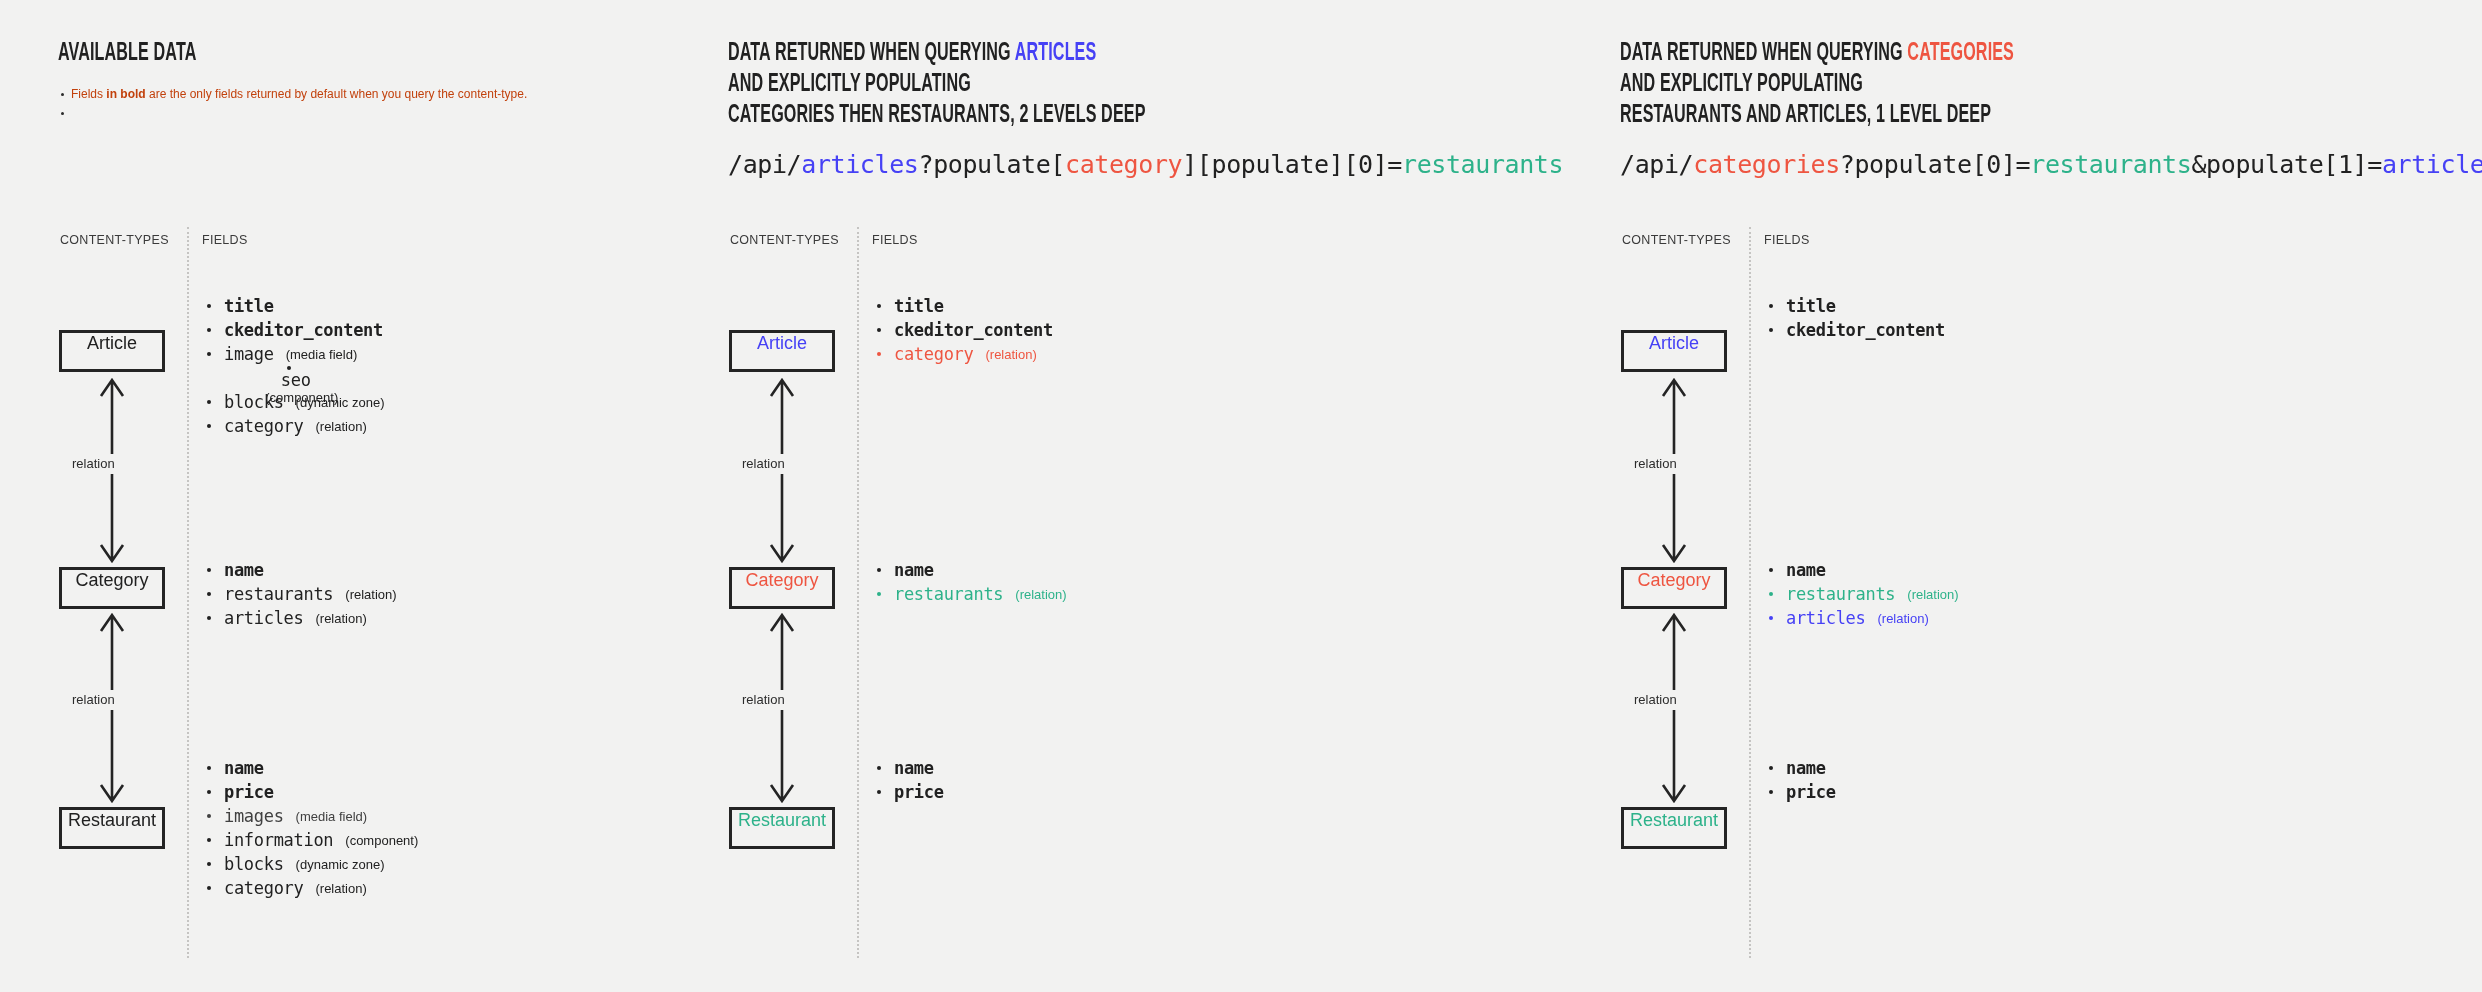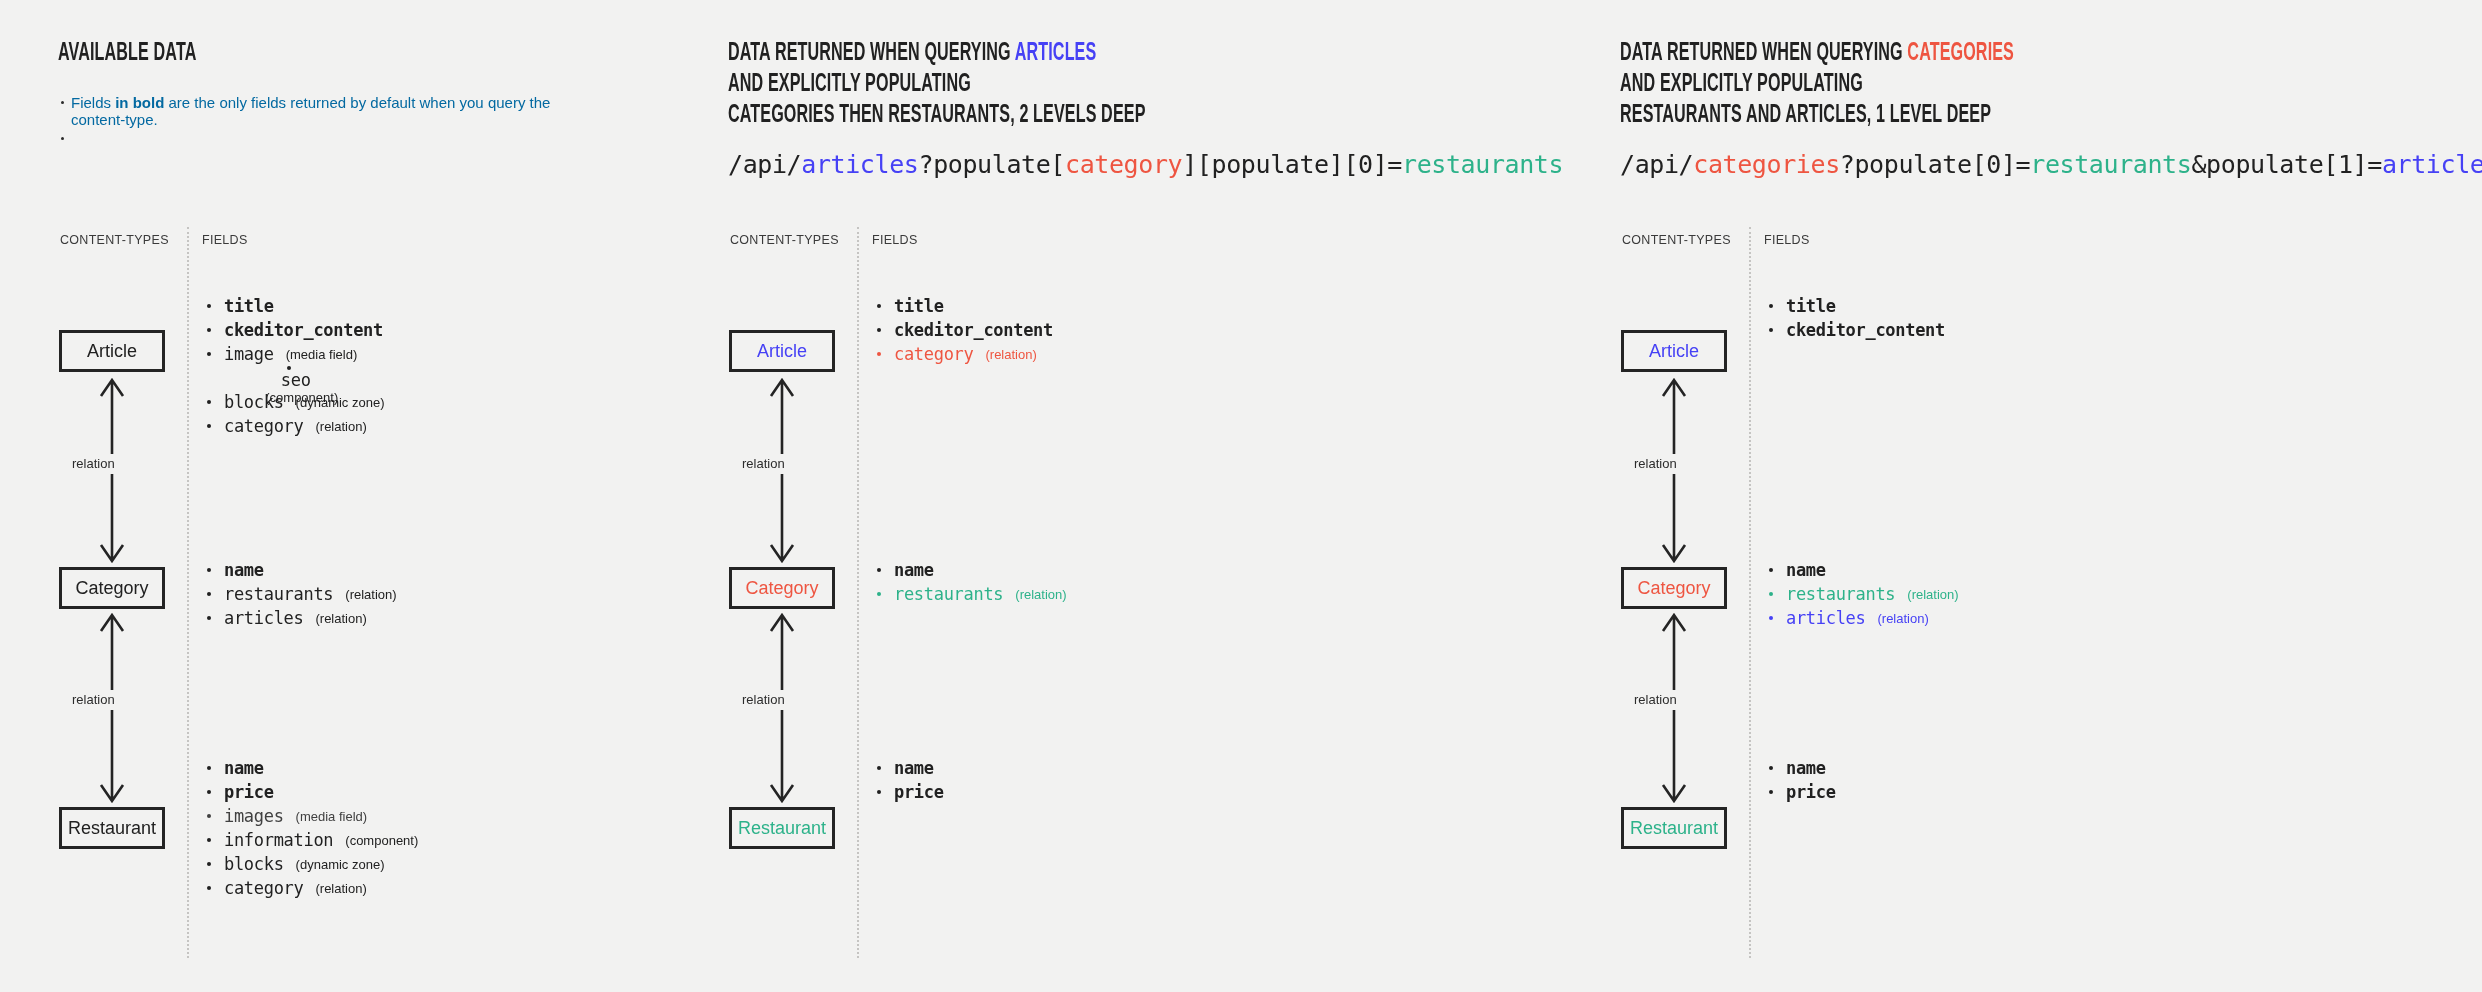--- a/index.html
+++ b/index.html
@@ -9,33 +9,33 @@
     background:var(--bg,#f2f2f1);
     font-family:"Liberation Sans",sans-serif;color:#212121;
   }
   .column{position:absolute;top:0;width:860px;height:992px}
   
   .col-title{
     position:absolute;left:0;top:36px;font-weight:700;font-size:26px;line-height:31px;
     letter-spacing:.2px;transform:scaleX(.62);transform-origin:left top;white-space:nowrap;
   }
   .title-line{white-space:nowrap}
-  .notes{position:absolute;left:2px;top:94px;width:500px;font-size:15px;line-height:17px;color:#0369a1}
+  .notes{position:absolute;left:2px;top:86px;width:500px;font-size:12px;line-height:17px;color:#c2410c}
   .note{position:relative;padding-left:11px;margin-bottom:2px}
   .note-dot{position:absolute;left:1px;top:7px;width:3px;height:3px;border-radius:50%;background:#2b2b2b}
   .api{
     position:absolute;left:0;top:150px;white-space:nowrap;
     font-family:"DejaVu Sans Mono","Liberation Mono",monospace;font-size:25px;line-height:30px;letter-spacing:-.4px;
   }
   
   .sec-label{position:absolute;top:233px;font-size:12.5px;letter-spacing:.3px;color:#3a3a3a;white-space:nowrap}
   .divider{position:absolute;left:129px;top:227px;height:731px;width:0;border-left:2px dotted #c5c4c2}
   .ct-box{
     position:absolute;left:1px;width:106px;height:42px;box-sizing:border-box;
-    border:3px solid #242424;display:flex;align-items:center;justify-content:center;
+    border:3px solid #242424;display:flex;justify-content:center;
     font-size:18px;white-space:nowrap;
   }
   .arrow-svg{position:absolute;left:40px;width:28px;display:block}
   .relation-label{
     position:absolute;left:14px;width:80px;font-size:13px;color:#2c2c2c;
     background:var(--bg,#f2f2f1);padding:2px 0;line-height:16px;
   }
   
   .field-list{position:absolute;left:149px}
   .field-row{display:flex;align-items:center;height:24px;white-space:nowrap}

